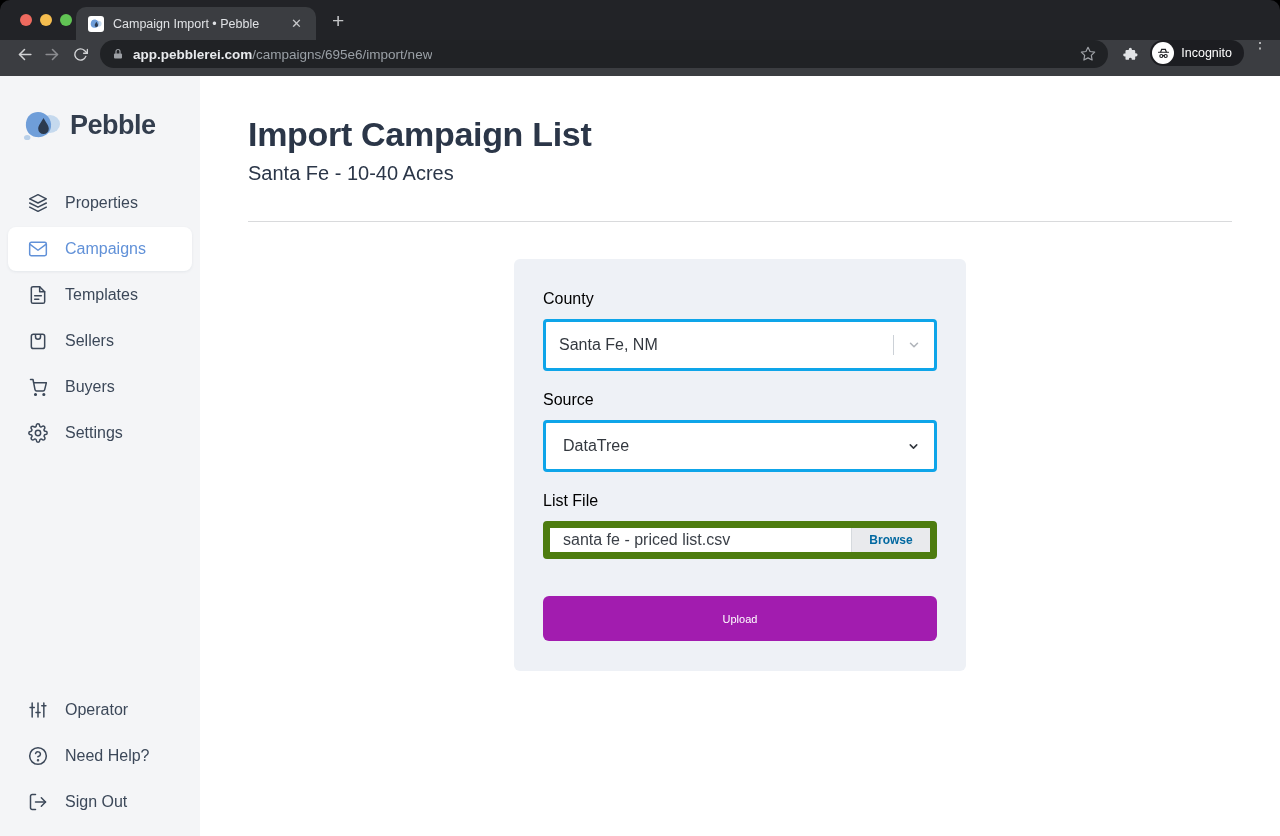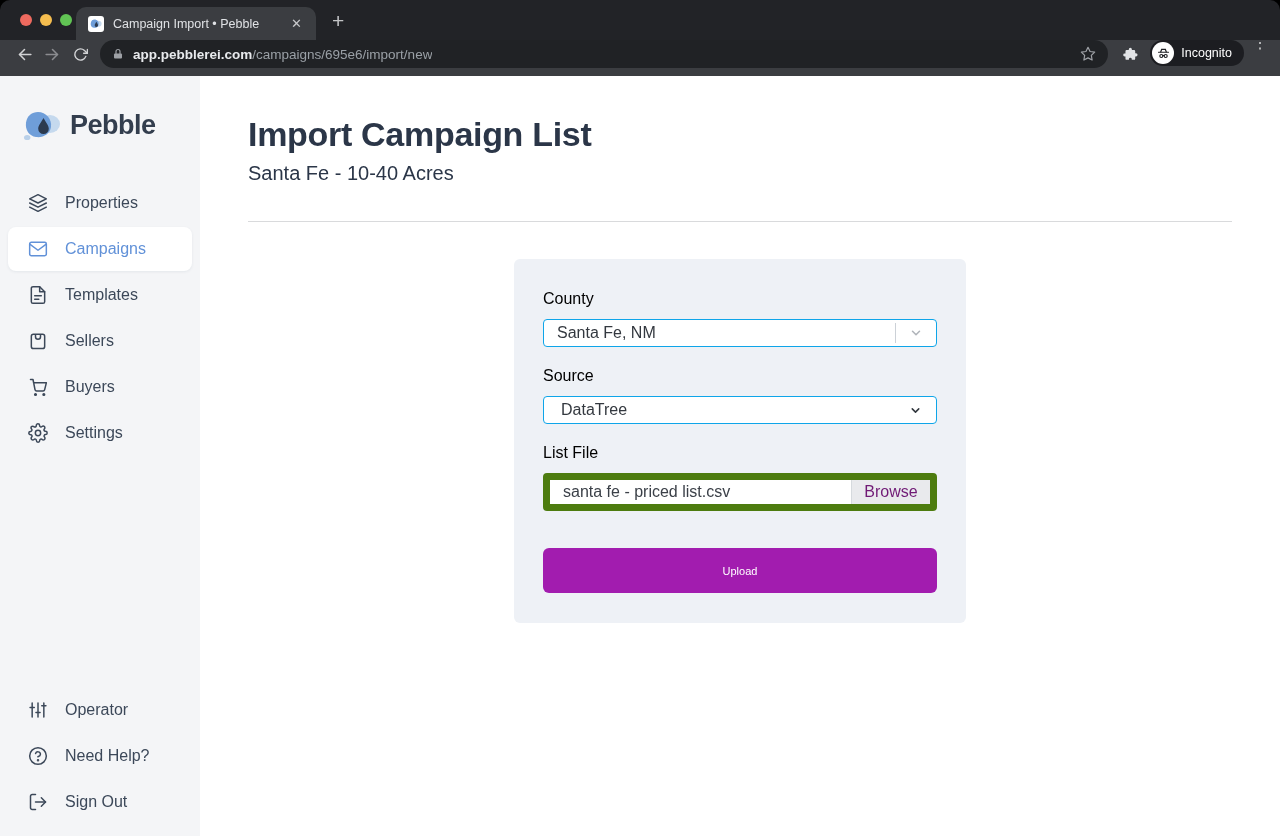--- a/index.html
+++ b/index.html
@@ -41,30 +41,30 @@
   .nav-item.active .ni-icon { color:#6191d8; }
   .sidebar-footer { margin-top:auto; padding-bottom:10px; }
 
   .main { flex:1; padding:39px 48px 0; background:#fff; min-width:0; }
   .page-title { font-size:34px; font-weight:700; color:#2b3648; letter-spacing:-0.3px; }
   .page-subtitle { font-size:20px; color:#2b3648; margin-top:8px; }
   .divider { border:none; border-top:1px solid #d9dadc; margin-top:36px; }
 
   .card { width:452px; margin:37px auto 0; background:#eef1f6; border-radius:6px; padding:31px 29px 30px; }
   .field-label { font-size:16px; color:#000000; margin-bottom:11px; }
-  .combo { height:28px; background:#fff; border:1px solid #0ea5e9; border-radius:4px; display:flex; align-items:center; margin-bottom:20px; cursor:pointer; }
+  .combo { height:52px; background:#fff; border:3px solid #0ea5e9; border-radius:4px; display:flex; align-items:center; margin-bottom:20px; cursor:pointer; }
   .combo-value { font-size:16px; color:#33383f; padding-left:13px; }
   .combo-right { margin-left:auto; display:flex; align-items:center; align-self:stretch; }
   .combo-sep { width:1px; height:20px; background:#ccd1d7; }
   .combo-chev { padding:0 13px; display:flex; align-items:center; }
   .select-box .combo-value { padding-left:17px; }
   .select-box .combo-chev { padding:0 14px; }
   .filegroup { display:flex; height:38px; border:7px solid #4d7c0f; border-radius:4px; overflow:hidden; background:#fff; }
   .file-text { flex:1; border:none; outline:none; font-size:16px; color:#3b4048; padding:0 13px; font-family:"Liberation Sans",sans-serif; min-width:0; background:#fff; }
-  .browse-btn { width:79px; background:#e9eaed; border:none; border-left:1px solid #d6dade; font-size:16px; color:#701a75; font-family:"Liberation Sans",sans-serif; cursor:pointer; }
+  .browse-btn { width:79px; background:#e9eaed; border:none; border-left:1px solid #d6dade; font-size:12px; color:#0369a1; font-family:"Liberation Sans",sans-serif; cursor:pointer;font-weight:bold; }
   .upload-btn { display:block; width:100%; height:45px; margin-top:37px; background:#a21caf; border:none; border-radius:6px; color:#fff; font-size:11px; font-family:"Liberation Sans",sans-serif; cursor:pointer; }
 
   svg { display:block; }
 </style>
 </head>
 <body>
 
 <div class="browser">
 
   <div class="tabstrip">

